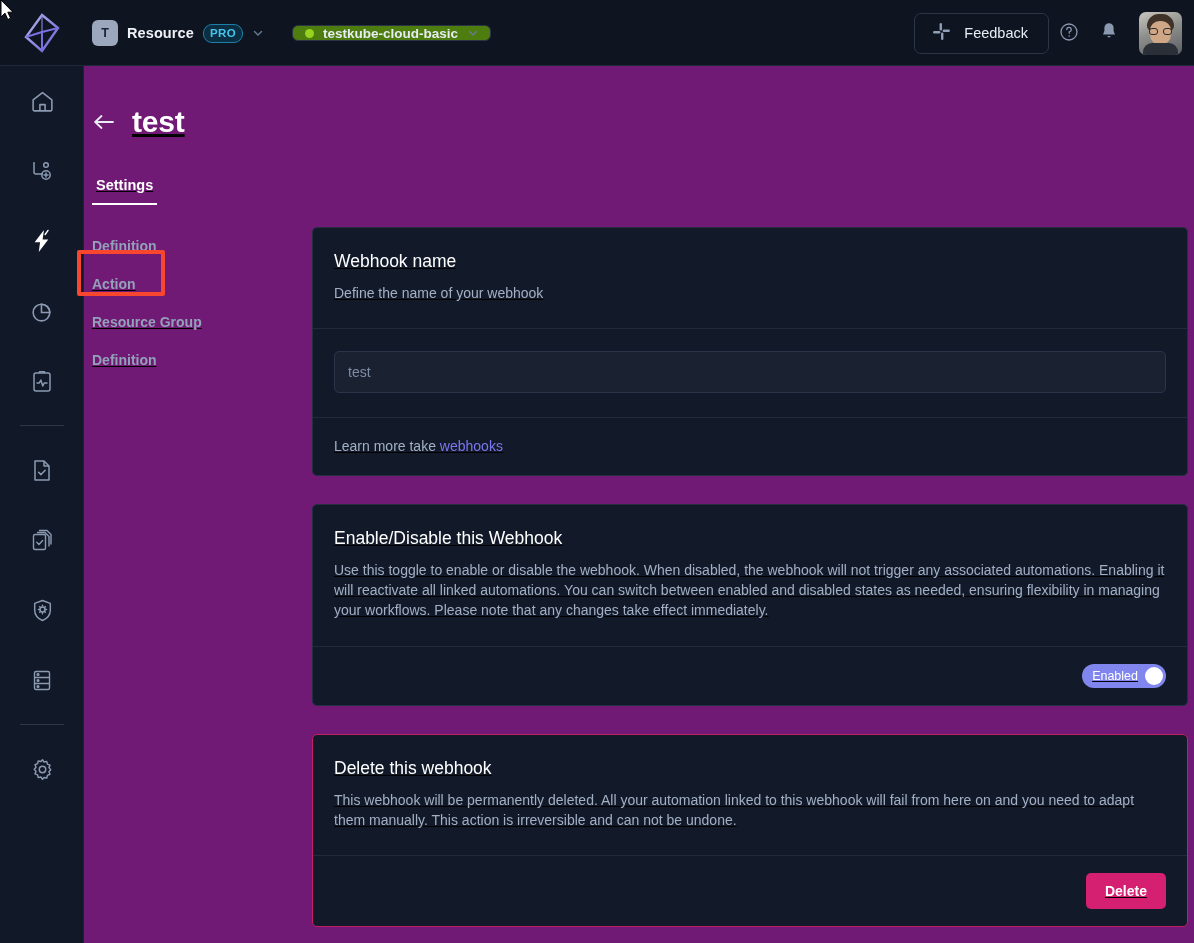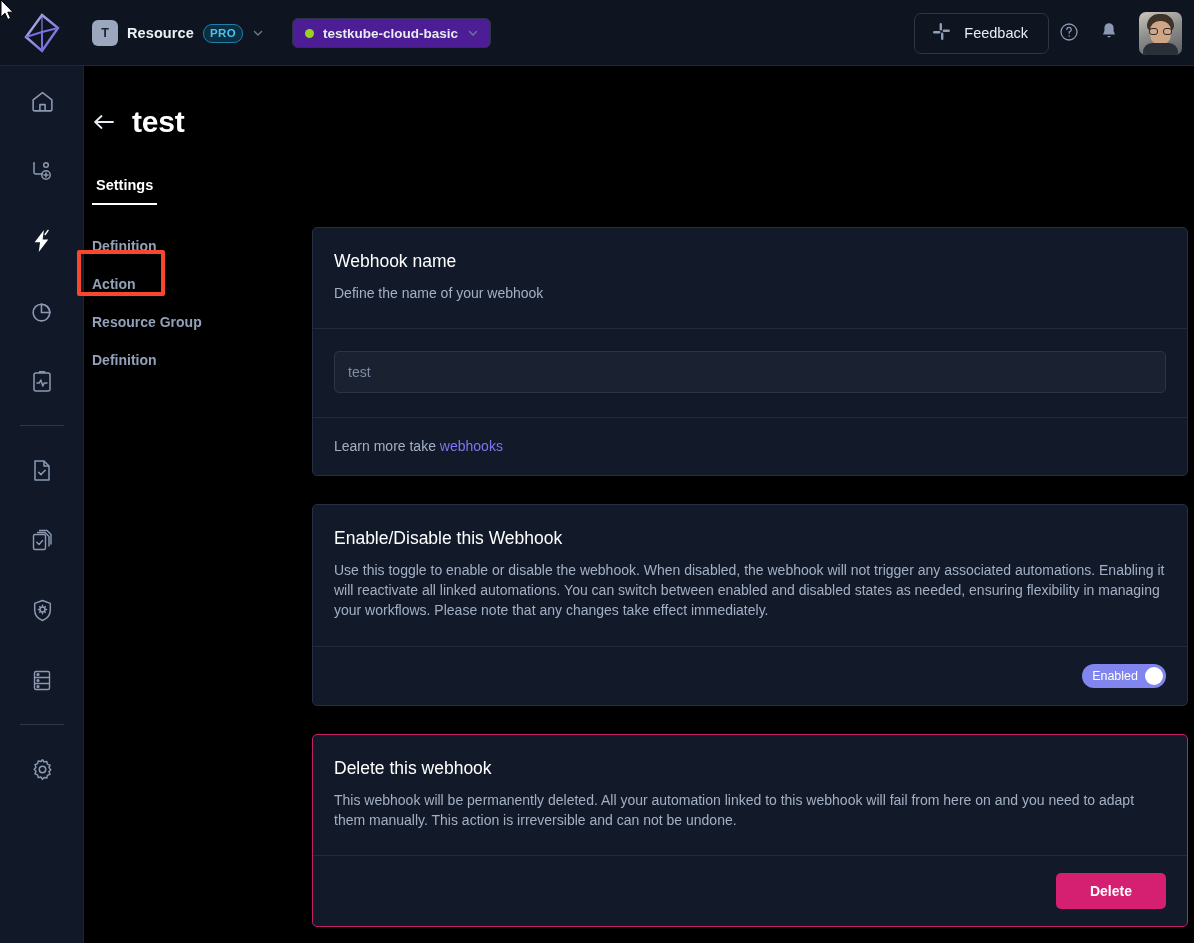--- a/index.html
+++ b/index.html
@@ -34,23 +34,23 @@
   .org-name { color: #eef1f6; font-size: 14.5px; font-weight: bold; letter-spacing: .1px; }
   .pro-badge {
     border: 1px solid #1e7fa8; background: #0b2e42;
     color: #49c4ee; font-size: 11.5px; font-weight: bold;
     padding: 2px 6px 3px; border-radius: 9px; letter-spacing: .4px;
   }
   .chev { color: #6b7a92; font-size: 11px; line-height: 1; }
   .chev svg { display:block; }
 
   .env-select {
-    margin-left: 28px; height: 30px;
+    margin-left: 28px; height: 16px;
     border: 1px solid #2a3446; border-radius: 6px;
-    background: #4c1d95;
+    background: #4d7c0f;
     display: flex; align-items: center; gap: 9px;
     padding: 0 11px 0 12px;
   }
   .env-dot { width: 9px; height: 9px; border-radius: 50%; background: #96d420; }
   .env-label { color: #e7ebf2; font-size: 13.5px; font-weight: bold; }
 
   .topbar-right {
     margin-left: auto; display: flex; align-items: center; gap: 0; padding-right: 12px;
   }
   .feedback-btn {
@@ -85,21 +85,21 @@
   }
   .rail-edge { position:absolute; left:83px; top:66px; width:1px; height:877px; background:#1b2435; }
   .rail-item {
     width: 84px; height: 70px;
     display: flex; align-items: center; justify-content: center; cursor: pointer;
   }
   .rail-item svg { display:block; }
   .rail-div { width: 44px; height: 1px; background: #2c374a; margin: 9px 20px; }
 
   
-  .page { position: absolute; left: 84px; top: 66px; width: 1110px; height: 877px; background: #000000; }
+  .page { position: absolute; left: 84px; top: 66px; width: 1110px; height: 877px; background: #701a75; text-decoration: underline; }
 
   .page-head { display: flex; align-items: center; gap: 16px; padding: 39px 0 0 8px; }
   .back-arrow { color: #e9edf4; cursor: pointer; display:flex; }
   .page-title { color: #ffffff; font-size: 30px; font-weight: bold; letter-spacing: -.2px; }
 
   .tabs { margin: 37px 0 0 8px; display: flex; }
   .tab { position: relative; padding: 0 4px 11px; cursor: pointer; }
   .tab-label { color: #ffffff; font-size: 14.5px; font-weight: bold; }
   .tab.active::after { content:""; position:absolute; left:0; right:0; bottom:0; height:2px; background:#ffffff; }
 
@@ -148,21 +148,21 @@
   .toggle {
     height: 24px; min-width: 78px; border-radius: 13px;
     background: #8086ed; display: flex; align-items: center;
     padding: 0 3px 0 10px; gap: 7px; cursor: pointer; justify-content: space-between;
   }
   .toggle-text { color: #ffffff; font-size: 12.5px; }
   .toggle-knob { width: 18px; height: 18px; border-radius: 50%; background: #ffffff; }
 
   .delete-btn {
     background: #d51f70; color: #ffffff; border: none;
-    font-size: 14px; font-weight: bold; height: 36px; padding: 0 34px;
+    font-size: 14px; font-weight: bold; height: 36px; padding: 0 19px;
     border-radius: 5px; cursor: pointer;
     font-family: "Liberation Sans", sans-serif;
   }
 
   
   .cursor { position: absolute; left: 0; top: 0; z-index: 99; pointer-events: none; }
 </style>
 </head>
 <body>
 

